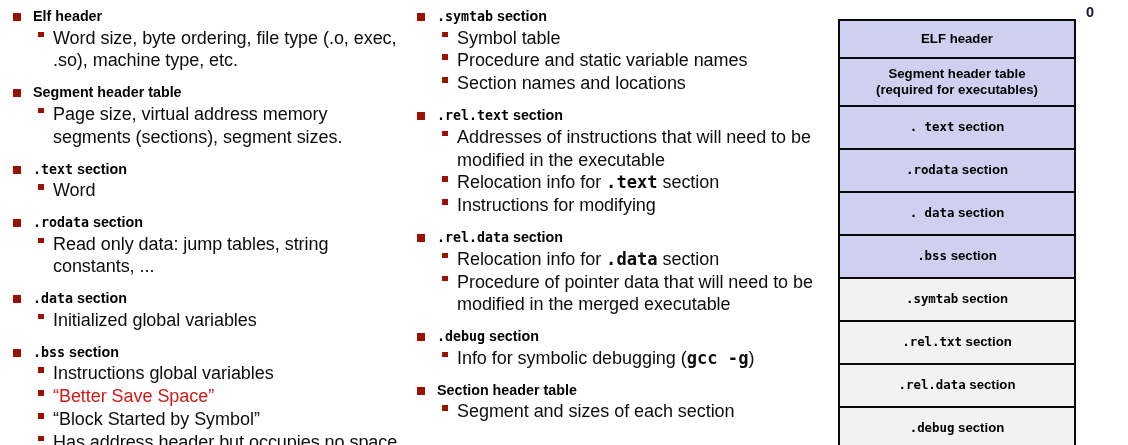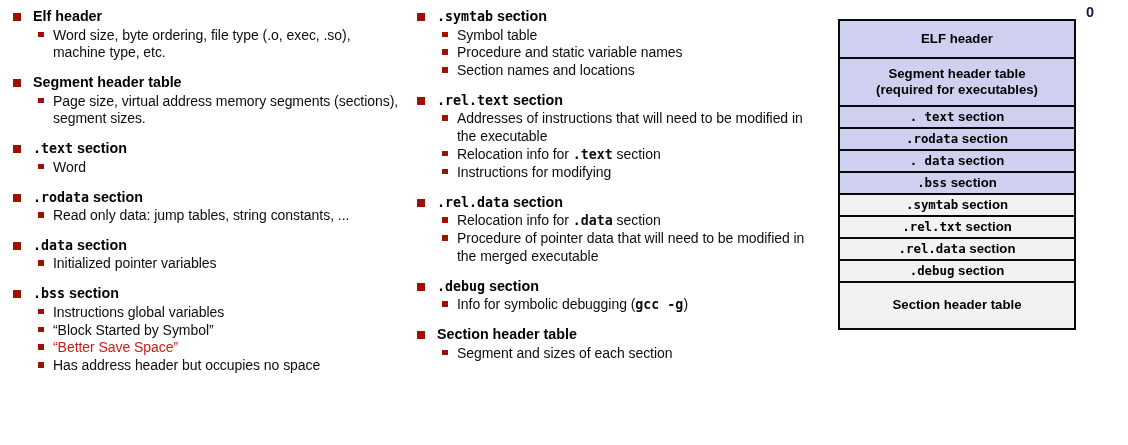--- a/index.html
+++ b/index.html
@@ -52,21 +52,21 @@
     left: 3px;
     top: 6px;
     width: 8px;
     height: 8px;
     background: #9C1006;
   }
 
   li.l2 {
     position: relative;
     padding-left: 20px;
-    font-size: 14px;
+    font-size: 18px;
     font-weight: normal;
     line-height: 1.27;
     margin-top: 0;
     color: #0d0d0d;
     letter-spacing: -0.05px;
   }
   li.l2 > .sq {
     position: absolute;
     left: 5px;
     top: 5px;
@@ -105,21 +105,21 @@
     font-size: 13.2px;
     font-weight: bold;
     line-height: 1.22;
     padding: 0 4px;
     color: #000;
   }
   .elf-row:last-child { border-bottom: none; }
   .elf-row.lav  { background: #cfcff0; }
   .elf-row.gry  { background: #f2f2f2; }
 
-  .h33 { height: 22px; }
+  .h33 { height: 43px; }
   .h38 { height: 38px; }
   .h48 { height: 48px; }
   .h45 { height: 45px; }
 
   .elf-row .mono {
     font-family: "DejaVu Sans Mono", monospace;
     font-weight: bold;
     font-size: 12.4px;
   }
 
@@ -144,26 +144,26 @@
       <li class="l1"><span class="sq"></span><span>Segment header table</span><ul class="lvl2">
           <li class="l2"><span class="sq"></span><span>Page size, virtual address memory segments (sections), segment sizes.</span></li>
         </ul></li>
       <li class="l1"><span class="sq"></span><span class="mono">.text</span><span> section</span><ul class="lvl2">
           <li class="l2"><span class="sq"></span><span>Word</span></li>
         </ul></li>
       <li class="l1"><span class="sq"></span><span class="mono">.rodata</span><span> section</span><ul class="lvl2">
           <li class="l2"><span class="sq"></span><span>Read only data: jump tables, string constants, ...</span></li>
         </ul></li>
       <li class="l1"><span class="sq"></span><span class="mono">.data</span><span> section</span><ul class="lvl2">
-          <li class="l2"><span class="sq"></span><span>Initialized pointer variables</span></li>
+          <li class="l2"><span class="sq"></span><span>Initialized global variables</span></li>
         </ul></li>
       <li class="l1"><span class="sq"></span><span class="mono">.bss</span><span> section</span><ul class="lvl2">
           <li class="l2"><span class="sq"></span><span>Instructions global variables</span></li>
+          <li class="l2 redtext"><span class="sq"></span><span>“Better Save Space”</span></li>
           <li class="l2"><span class="sq"></span><span>“Block Started by Symbol”</span></li>
-          <li class="l2 redtext"><span class="sq"></span><span>“Better Save Space”</span></li>
           <li class="l2"><span class="sq"></span><span>Has address header but occupies no space</span></li>
         </ul></li>
     </ul>
 </div>
 
 <div class="col" id="col-mid">
   <ul class="lvl1">
       <li class="l1"><span class="sq"></span><span class="mono">.symtab</span><span> section</span><ul class="lvl2">
           <li class="l2"><span class="sq"></span><span>Symbol table</span></li>
           <li class="l2"><span class="sq"></span><span>Procedure and static variable names</span></li>

